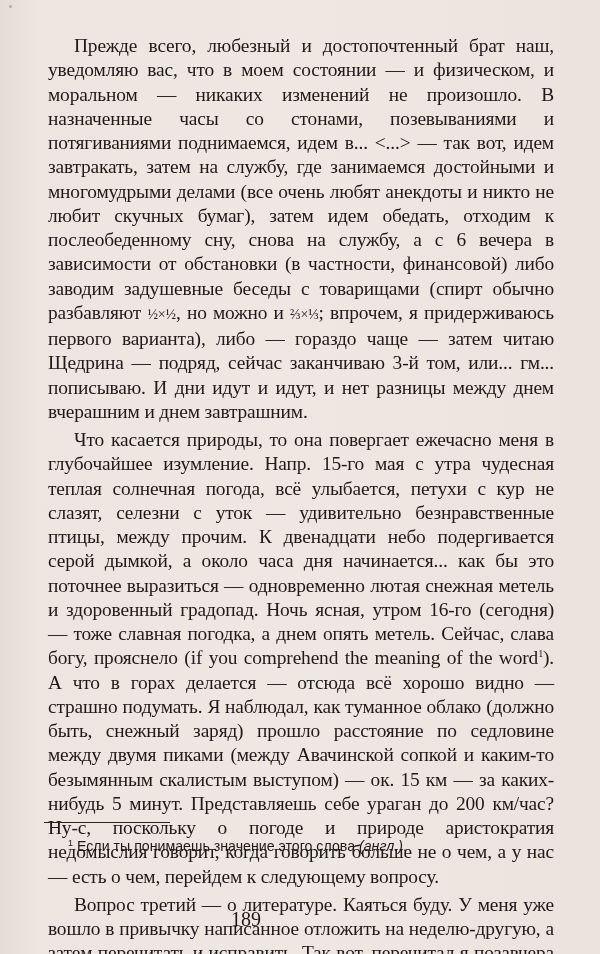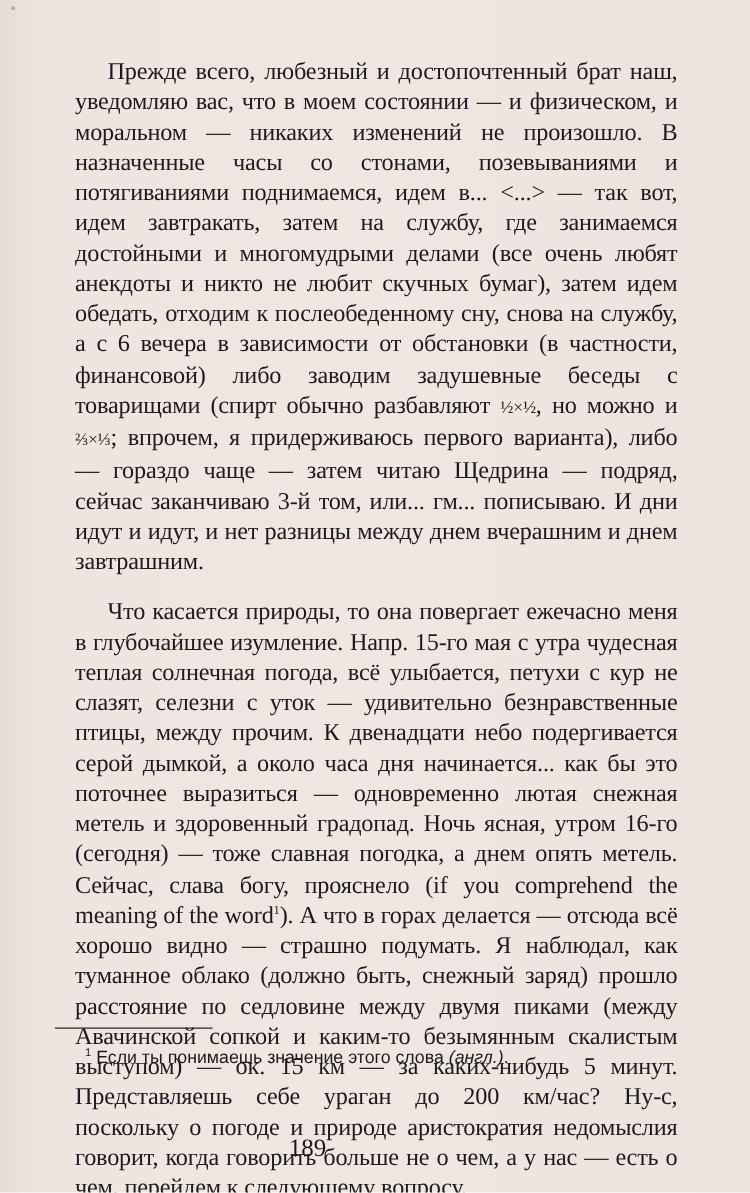--- a/index.html
+++ b/index.html
@@ -6,21 +6,21 @@
   body {
     width: 600px; height: 954px; overflow: hidden;
     background: linear-gradient(90deg, #e6dcd6 0%, #ede5df 6%, #efe8e2 50%, #ebe3dd 100%);
     color: #1e1a1a;
     position: relative;
   }
   .page {
     position: absolute; left: 44px; top: 30px; width: 514px;
   }
   .body-text p {
-    margin: 16px;
+    margin: 4px;
     font-family: "Liberation Serif", serif;
     font-size: 19.4px;
     line-height: 24.25px;
     text-align: justify;
     text-indent: 26px;
     letter-spacing: -0.15px;
   }
   .frac { font-size: 14px; }
   sup { font-size: 10px; line-height: 0; vertical-align: 7px; }
   .rule {

